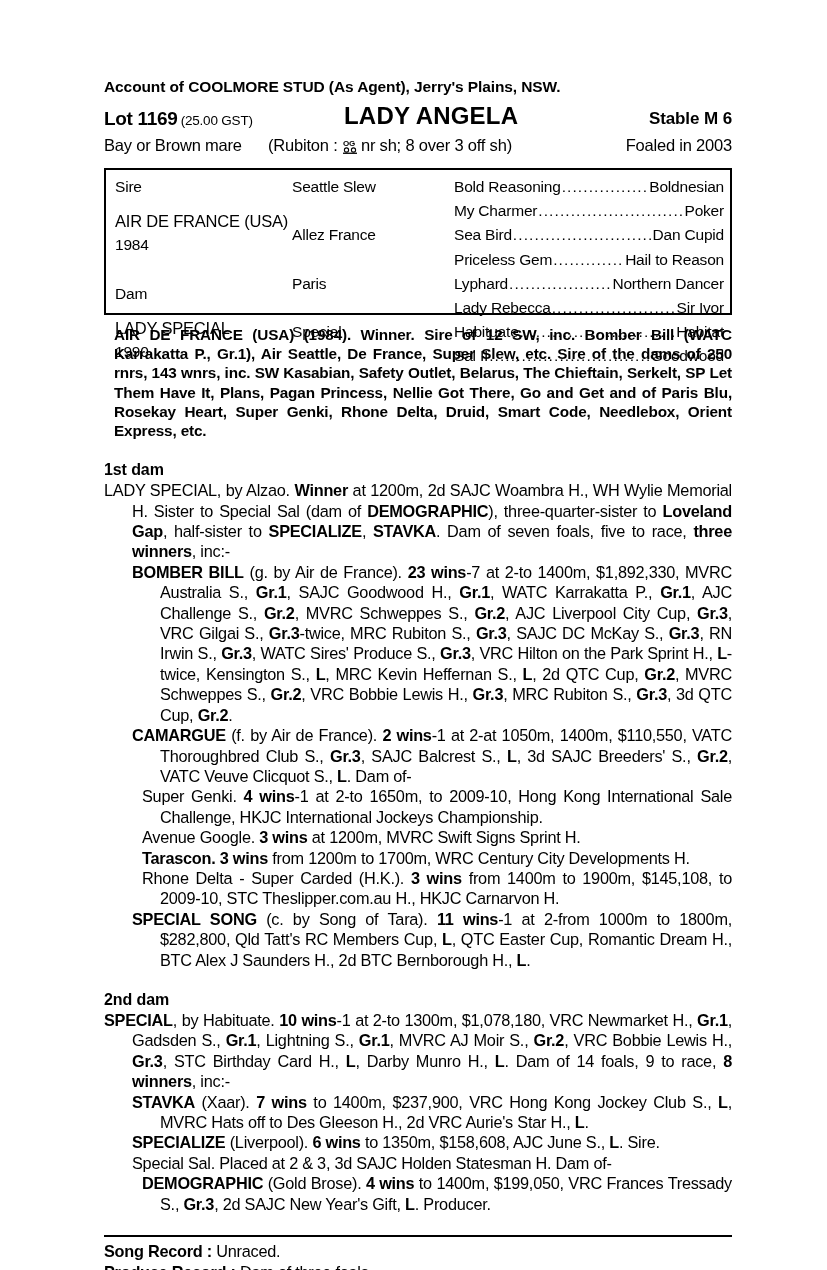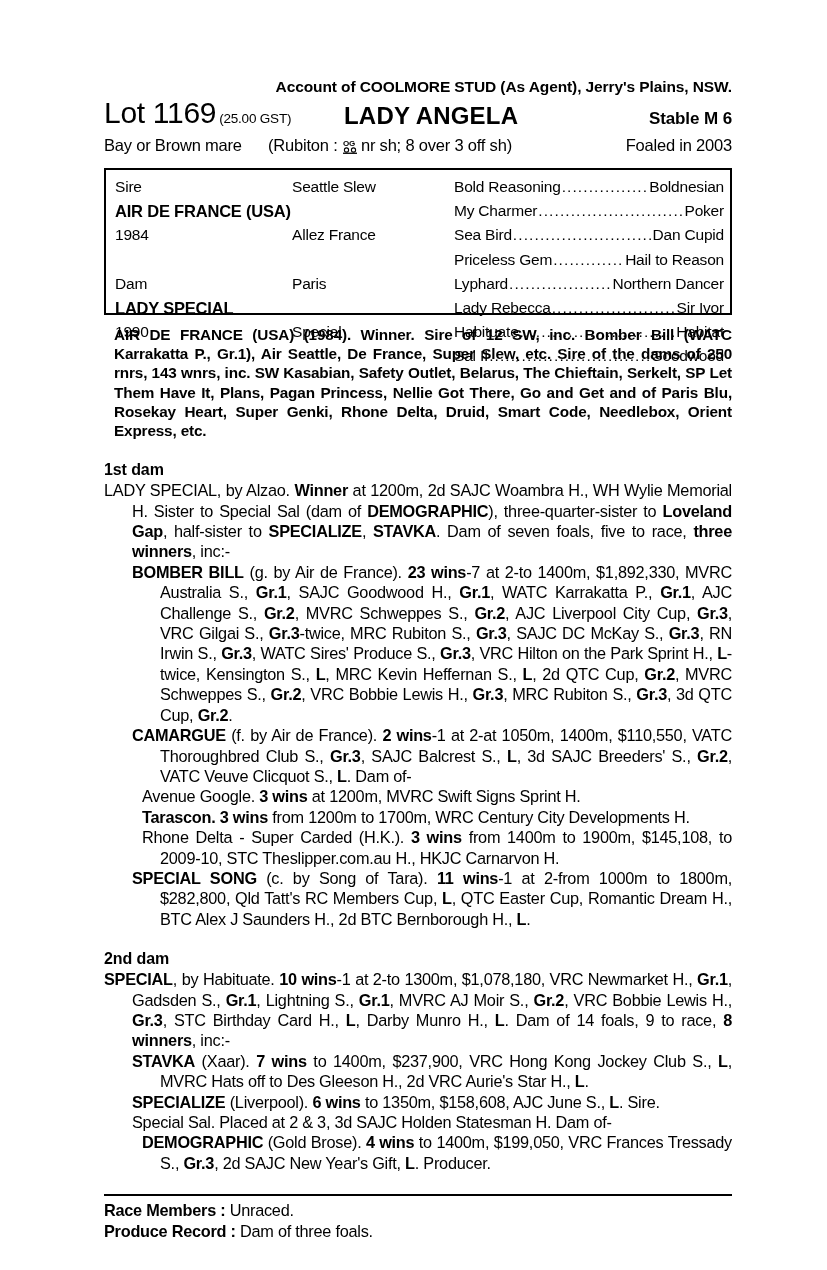--- a/index.html
+++ b/index.html
@@ -23,40 +23,40 @@
   }
   .inner {
     position: absolute;
     left: 104px;
     top: 78px;
     width: 628px;
   }
 
   
   .account {
-    text-align: right;
+    text-align: left;
     font-weight: bold;
     font-size: 15.5px;
     letter-spacing: -0.1px;
     margin: 0 0 6px 0;
   }
   .lotline {
     position: relative;
     height: 28px;
     margin: 0;
   }
   .lot-left {
     position: absolute;
     left: 0;
     bottom: 0;
     white-space: nowrap;
   }
   .lot-no {
-    font-weight: normal;
-    font-size: 30px;
+    font-weight: bold;
+    font-size: 19px;
     letter-spacing: -0.3px;
   }
   .lot-gst {
     font-size: 13.5px;
     letter-spacing: -0.2px;
     margin-left: 3px;
   }
   .horse-name {
     position: absolute;
     left: 240px;
@@ -121,21 +121,21 @@
     position: absolute;
     top: 5px;
     font-size: 15.5px;
     letter-spacing: -0.2px;
     line-height: 24.2px;
   }
   .ped-c1 { left: 9px; width: 190px; }
   .ped-c2 { left: 186px; width: 160px; }
   .ped-c3 { left: 348px; right: 6px; }
   .ped-row { height: 24.2px; white-space: nowrap; overflow: hidden; }
-  .ped-row.b { font-weight: bold; font-size: 16.5px; letter-spacing: -0.2px; }
+  .ped-row.b { font-weight: normal; font-size: 16.5px; letter-spacing: -0.2px; margin-top: 10px; }
   .ped-row.blank { visibility: hidden; }
   .leader {
     display: flex;
     align-items: baseline;
     white-space: nowrap;
   }
   .leader .lnm { flex: 0 0 auto; }
   .leader .ldots {
     flex: 1 1 auto;
     overflow: hidden;
@@ -288,38 +288,39 @@
         </div>
     </div>
 
     <div class="siresum">AIR DE FRANCE (USA) (1984). Winner. Sire of 12 SW, inc. Bomber Bill (WATC Karrakatta P., Gr.1), Air Seattle, De France, Super Slew, etc. Sire of the dams of 250 rnrs, 143 wnrs, inc. SW Kasabian, Safety Outlet, Belarus, The Chieftain, Serkelt, SP Let Them Have It, Plans, Pagan Princess, Nellie Got There, Go and Get and of Paris Blu, Rosekay Heart, Super Genki, Rhone Delta, Druid, Smart Code, Needlebox, Orient Express, etc.</div>
 
     <div class="damhead sec1">1st dam</div>
     <div class="entry e-l1"><span style="font-weight: normal;">LADY SPECIAL, by Alzao. </span><span class="n" style="font-weight: bold;">Winner</span><span style="font-weight: normal;"> at 1200m, 2d SAJC Woambra H., WH Wylie Memorial H. Sister to Special Sal (dam of </span><span class="n" style="font-weight: bold;">DEMOGRAPHIC</span><span style="font-weight: normal;">), three-quarter-sister to </span><span class="n" style="font-weight: bold;">Loveland Gap</span><span style="font-weight: normal;">, half-sister to </span><span class="n" style="font-weight: bold;">SPECIALIZE</span><span style="font-weight: normal;">, </span><span class="n" style="font-weight: bold;">STAVKA</span><span style="font-weight: normal;">. Dam of seven foals, five to race, </span><span class="n" style="font-weight: bold;">three winners</span><span style="font-weight: normal;">, inc:-</span></div>
     <div>
         <div class="entry e-l2"><span class="n" style="font-weight: bold;">BOMBER BILL</span><span style="font-weight: normal;"> (g. by Air de France). </span><span class="n" style="font-weight: bold;">23 wins</span><span style="font-weight: normal;">-7 at 2-to 1400m, $1,892,330, MVRC Australia S., </span><span class="n" style="font-weight: bold;">Gr.1</span><span style="font-weight: normal;">, SAJC Goodwood H., </span><span class="n" style="font-weight: bold;">Gr.1</span><span style="font-weight: normal;">, WATC Karrakatta P., </span><span class="n" style="font-weight: bold;">Gr.1</span><span style="font-weight: normal;">, AJC Challenge S., </span><span class="n" style="font-weight: bold;">Gr.2</span><span style="font-weight: normal;">, MVRC Schweppes S., </span><span class="n" style="font-weight: bold;">Gr.2</span><span style="font-weight: normal;">, AJC Liverpool City Cup, </span><span class="n" style="font-weight: bold;">Gr.3</span><span style="font-weight: normal;">, VRC Gilgai S., </span><span class="n" style="font-weight: bold;">Gr.3</span><span style="font-weight: normal;">-twice, MRC Rubiton S., </span><span class="n" style="font-weight: bold;">Gr.3</span><span style="font-weight: normal;">, SAJC DC McKay S., </span><span class="n" style="font-weight: bold;">Gr.3</span><span style="font-weight: normal;">, RN Irwin S., </span><span class="n" style="font-weight: bold;">Gr.3</span><span style="font-weight: normal;">, WATC Sires' Produce S., </span><span class="n" style="font-weight: bold;">Gr.3</span><span style="font-weight: normal;">, VRC Hilton on the Park Sprint H., </span><span class="n" style="font-weight: bold;">L</span><span style="font-weight: normal;">-twice, Kensington S., </span><span class="n" style="font-weight: bold;">L</span><span style="font-weight: normal;">, MRC Kevin Heffernan S., </span><span class="n" style="font-weight: bold;">L</span><span style="font-weight: normal;">, 2d QTC Cup, </span><span class="n" style="font-weight: bold;">Gr.2</span><span style="font-weight: normal;">, MVRC Schweppes S., </span><span class="n" style="font-weight: bold;">Gr.2</span><span style="font-weight: normal;">, VRC Bobbie Lewis H., </span><span class="n" style="font-weight: bold;">Gr.3</span><span style="font-weight: normal;">, MRC Rubiton S., </span><span class="n" style="font-weight: bold;">Gr.3</span><span style="font-weight: normal;">, 3d QTC Cup, </span><span class="n" style="font-weight: bold;">Gr.2</span><span style="font-weight: normal;">.</span></div>
         <div class="entry e-l2"><span class="n" style="font-weight: bold;">CAMARGUE</span><span style="font-weight: normal;"> (f. by Air de France). </span><span class="n" style="font-weight: bold;">2 wins</span><span style="font-weight: normal;">-1 at 2-at 1050m, 1400m, $110,550, VATC Thoroughbred Club S., </span><span class="n" style="font-weight: bold;">Gr.3</span><span style="font-weight: normal;">, SAJC Balcrest S., </span><span class="n" style="font-weight: bold;">L</span><span style="font-weight: normal;">, 3d SAJC Breeders' S., </span><span class="n" style="font-weight: bold;">Gr.2</span><span style="font-weight: normal;">, VATC Veuve Clicquot S., </span><span class="n" style="font-weight: bold;">L</span><span style="font-weight: normal;">. Dam of-</span></div>
+        <div class="entry e-l3"><span style="font-weight: normal;">Super Genki. </span><span class="n" style="font-weight: bold;">4 wins</span><span style="font-weight: normal;">-1 at 2-to 1650m, to 2009-10, Hong Kong International Sale Challenge, HKJC International Jockeys Championship.</span></div>
         <div class="entry e-l3"><span style="font-weight: normal;">Avenue Google. </span><span class="n" style="font-weight: bold;">3 wins</span><span style="font-weight: normal;"> at 1200m, MVRC Swift Signs Sprint H.</span></div>
         <div class="entry e-l3"><span style="font-weight: bold;">Tarascon. </span><span class="n" style="font-weight: bold;">3 wins</span><span style="font-weight: normal;"> from 1200m to 1700m, WRC Century City Developments H.</span></div>
         <div class="entry e-l3"><span style="font-weight: normal;">Rhone Delta - Super Carded (H.K.). </span><span class="n" style="font-weight: bold;">3 wins</span><span style="font-weight: normal;"> from 1400m to 1900m, $145,108, to 2009-10, STC Theslipper.com.au H., HKJC Carnarvon H.</span></div>
         <div class="entry e-l2"><span class="n" style="font-weight: bold;">SPECIAL SONG</span><span style="font-weight: normal;"> (c. by Song of Tara). </span><span class="n" style="font-weight: bold;">11 wins</span><span style="font-weight: normal;">-1 at 2-from 1000m to 1800m, $282,800, Qld Tatt's RC Members Cup, </span><span class="n" style="font-weight: bold;">L</span><span style="font-weight: normal;">, QTC Easter Cup, Romantic Dream H., BTC Alex J Saunders H., 2d BTC Bernborough H., </span><span class="n" style="font-weight: bold;">L</span><span style="font-weight: normal;">.</span></div>
       </div>
 
     <div class="damhead">2nd dam</div>
     <div class="entry e-l1"><span class="n" style="font-weight: bold;">SPECIAL</span><span style="font-weight: normal;">, by Habituate. </span><span class="n" style="font-weight: bold;">10 wins</span><span style="font-weight: normal;">-1 at 2-to 1300m, $1,078,180, VRC Newmarket H., </span><span class="n" style="font-weight: bold;">Gr.1</span><span style="font-weight: normal;">, Gadsden S., </span><span class="n" style="font-weight: bold;">Gr.1</span><span style="font-weight: normal;">, Lightning S., </span><span class="n" style="font-weight: bold;">Gr.1</span><span style="font-weight: normal;">, MVRC AJ Moir S., </span><span class="n" style="font-weight: bold;">Gr.2</span><span style="font-weight: normal;">, VRC Bobbie Lewis H., </span><span class="n" style="font-weight: bold;">Gr.3</span><span style="font-weight: normal;">, STC Birthday Card H., </span><span class="n" style="font-weight: bold;">L</span><span style="font-weight: normal;">, Darby Munro H., </span><span class="n" style="font-weight: bold;">L</span><span style="font-weight: normal;">. Dam of 14 foals, 9 to race, </span><span class="n" style="font-weight: bold;">8 winners</span><span style="font-weight: normal;">, inc:-</span></div>
     <div>
         <div class="entry e-l2"><span class="n" style="font-weight: bold;">STAVKA</span><span style="font-weight: normal;"> (Xaar). </span><span class="n" style="font-weight: bold;">7 wins</span><span style="font-weight: normal;"> to 1400m, $237,900, VRC Hong Kong Jockey Club S., </span><span class="n" style="font-weight: bold;">L</span><span style="font-weight: normal;">, MVRC Hats off to Des Gleeson H., 2d VRC Aurie's Star H., </span><span class="n" style="font-weight: bold;">L</span><span style="font-weight: normal;">.</span></div>
         <div class="entry e-l2"><span class="n" style="font-weight: bold;">SPECIALIZE</span><span style="font-weight: normal;"> (Liverpool). </span><span class="n" style="font-weight: bold;">6 wins</span><span style="font-weight: normal;"> to 1350m, $158,608, AJC June S., </span><span class="n" style="font-weight: bold;">L</span><span style="font-weight: normal;">. Sire.</span></div>
         <div class="entry e-l2"><span style="font-weight: normal;">Special Sal. Placed at 2 &amp; 3, 3d SAJC Holden Statesman H. Dam of-</span></div>
         <div class="entry e-l3"><span class="n" style="font-weight: bold;">DEMOGRAPHIC</span><span style="font-weight: normal;"> (Gold Brose). </span><span class="n" style="font-weight: bold;">4 wins</span><span style="font-weight: normal;"> to 1400m, $199,050, VRC Frances Tressady S., </span><span class="n" style="font-weight: bold;">Gr.3</span><span style="font-weight: normal;">, 2d SAJC New Year's Gift, </span><span class="n" style="font-weight: bold;">L</span><span style="font-weight: normal;">. Producer.</span></div>
       </div>
 
     <div class="rule"></div>
     <div class="rec">
-      <b>Race Members :</b>
+      <b>Song Record :</b>
       <span>Unraced.</span>
     </div>
     <div class="rec">
       <b>Produce Record :</b>
       <span>Dam of three foals.</span>
     </div>
 
   </div>
 </div>
 

